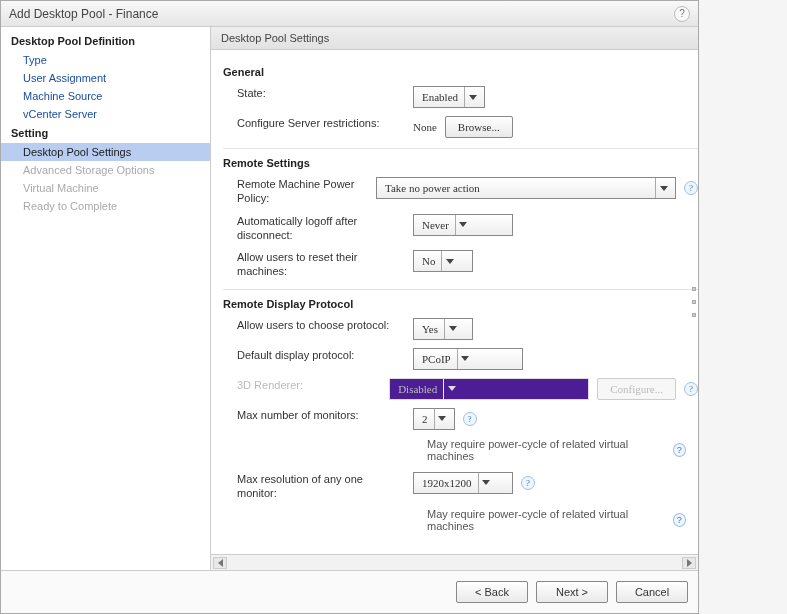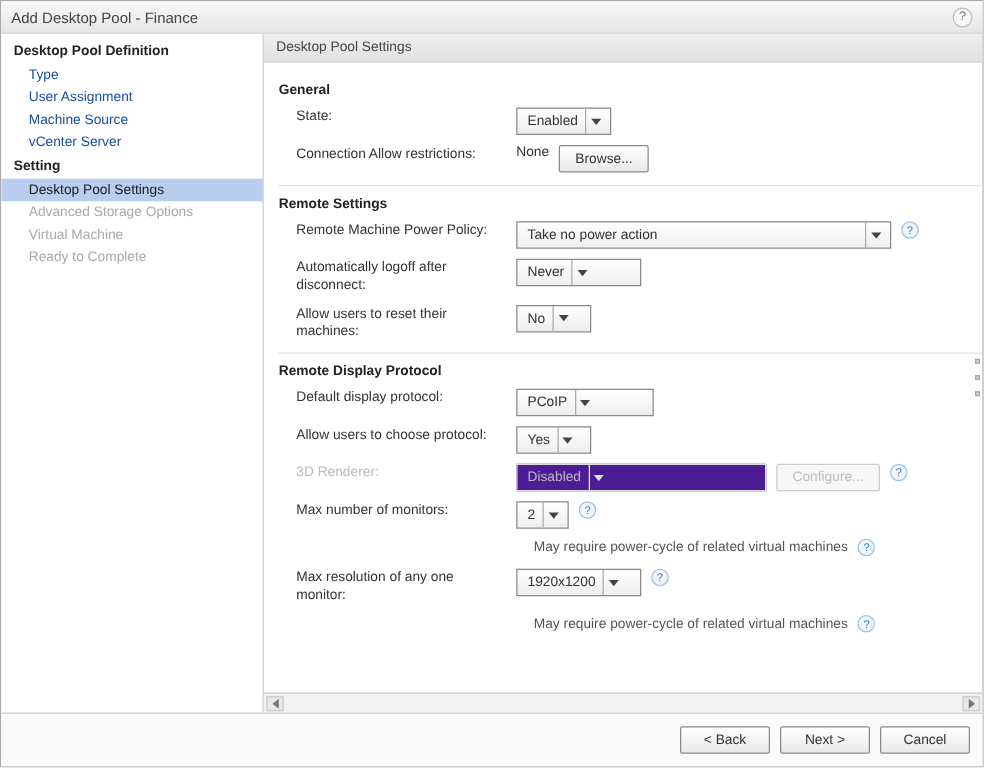--- a/index.html
+++ b/index.html
@@ -4,21 +4,21 @@
 <style>
   * { box-sizing: border-box; }
   body {
     margin: 0;
     font-family: Verdana, Arial, sans-serif;
     font-size: 11px;
     background: #f5f5f5;
     color: #333;
   }
   .window {
-    width: 787px;
+    width: 699px;
     height: 614px;
     background: #fff;
     border: 1px solid #aaa;
     display: flex;
     flex-direction: column;
     position: relative;
   }
   .titlebar {
     height: 26px;
     background: linear-gradient(#f8f8f8, #e6e6e6);
@@ -101,21 +101,23 @@
   .row .label {
     width:190px;
     padding-left:14px;
     padding-right:8px;
     color:#333;
     line-height:1.3;
   }
   .row .label.disabled { color:#bbb; }
   .row .control {
     display:flex;
+    align-items:center;
     gap:8px;
+    font-family:Liberation Serif, serif;
   }
   .dropdown, .dropdown-wide, .textfield {
     border:1px solid #888;
     background:linear-gradient(#fff,#eee);
     height:22px;
     display:flex;
     align-items:center;
     padding:0 4px 0 8px;
     font-size:11px;
     color:#333;
@@ -228,21 +230,21 @@
           <div class="label">State:</div>
           <div class="control">
             <div class="dropdown">
               <span>Enabled</span>
               <span class="caret"></span>
             </div>
           </div>
         </div>
 
         <div class="row">
-          <div class="label">Connection Allow restrictions:</div>
+          <div class="label">Configure Server restrictions:</div>
           <div class="control">
             <span class="static">None</span>
             <div class="button">Browse...</div>
           </div>
         </div>
 
         <hr class="sep">
 
         <div class="section-title">Remote Settings</div>
 
@@ -275,34 +277,34 @@
               <span class="caret"></span>
             </div>
           </div>
         </div>
 
         <hr class="sep">
 
         <div class="section-title">Remote Display Protocol</div>
 
         <div class="row">
+          <div class="label">Allow users to choose protocol:</div>
+          <div class="control">
+            <div class="dropdown">
+              <span>Yes</span>
+              <span class="caret"></span>
+            </div>
+          </div>
+        </div>
+
+        <div class="row">
           <div class="label">Default display protocol:</div>
           <div class="control">
             <div class="dropdown" style="min-width:110px">
               <span>PCoIP</span>
-              <span class="caret"></span>
-            </div>
-          </div>
-        </div>
-
-        <div class="row">
-          <div class="label">Allow users to choose protocol:</div>
-          <div class="control">
-            <div class="dropdown">
-              <span>Yes</span>
               <span class="caret"></span>
             </div>
           </div>
         </div>
 
         <div class="row">
           <div class="label disabled">3D Renderer:</div>
           <div class="control">
             <div class="dropdown disabled" style="min-width:200px">
               <span>Disabled</span>

